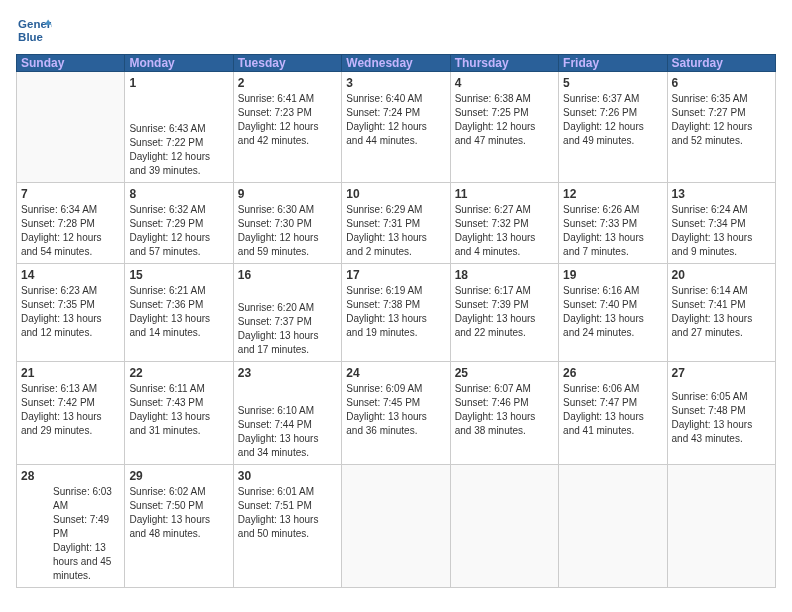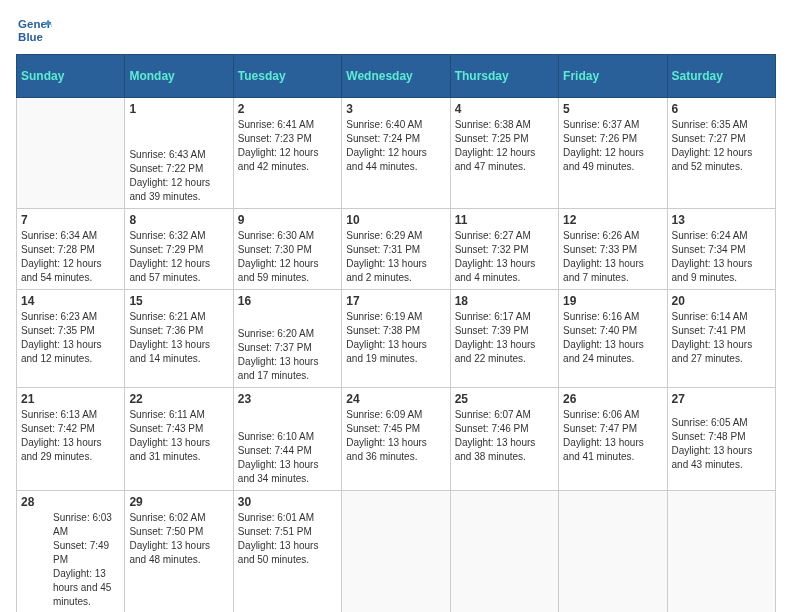--- a/index.html
+++ b/index.html
@@ -37,22 +37,22 @@
       font-size: 15px;
       color: #555;
     }
     .calendar {
       width: 100%;
       border-collapse: collapse;
       font-size: 11px;
     }
     .calendar thead th {
       background-color: #2a6099;
-      color: #5eead4;
-      padding: 14px 4px;
+      color: #c4b5fd;
+      padding: 1px 4px;
       text-align: left;
       font-size: 12px;
       border: 1px solid #1e4d7a;
     }
     .calendar tbody td {
       border: 1px solid #ccc;
       vertical-align: top;
       padding: 4px;
       min-height: 80px;
       width: 108px;

